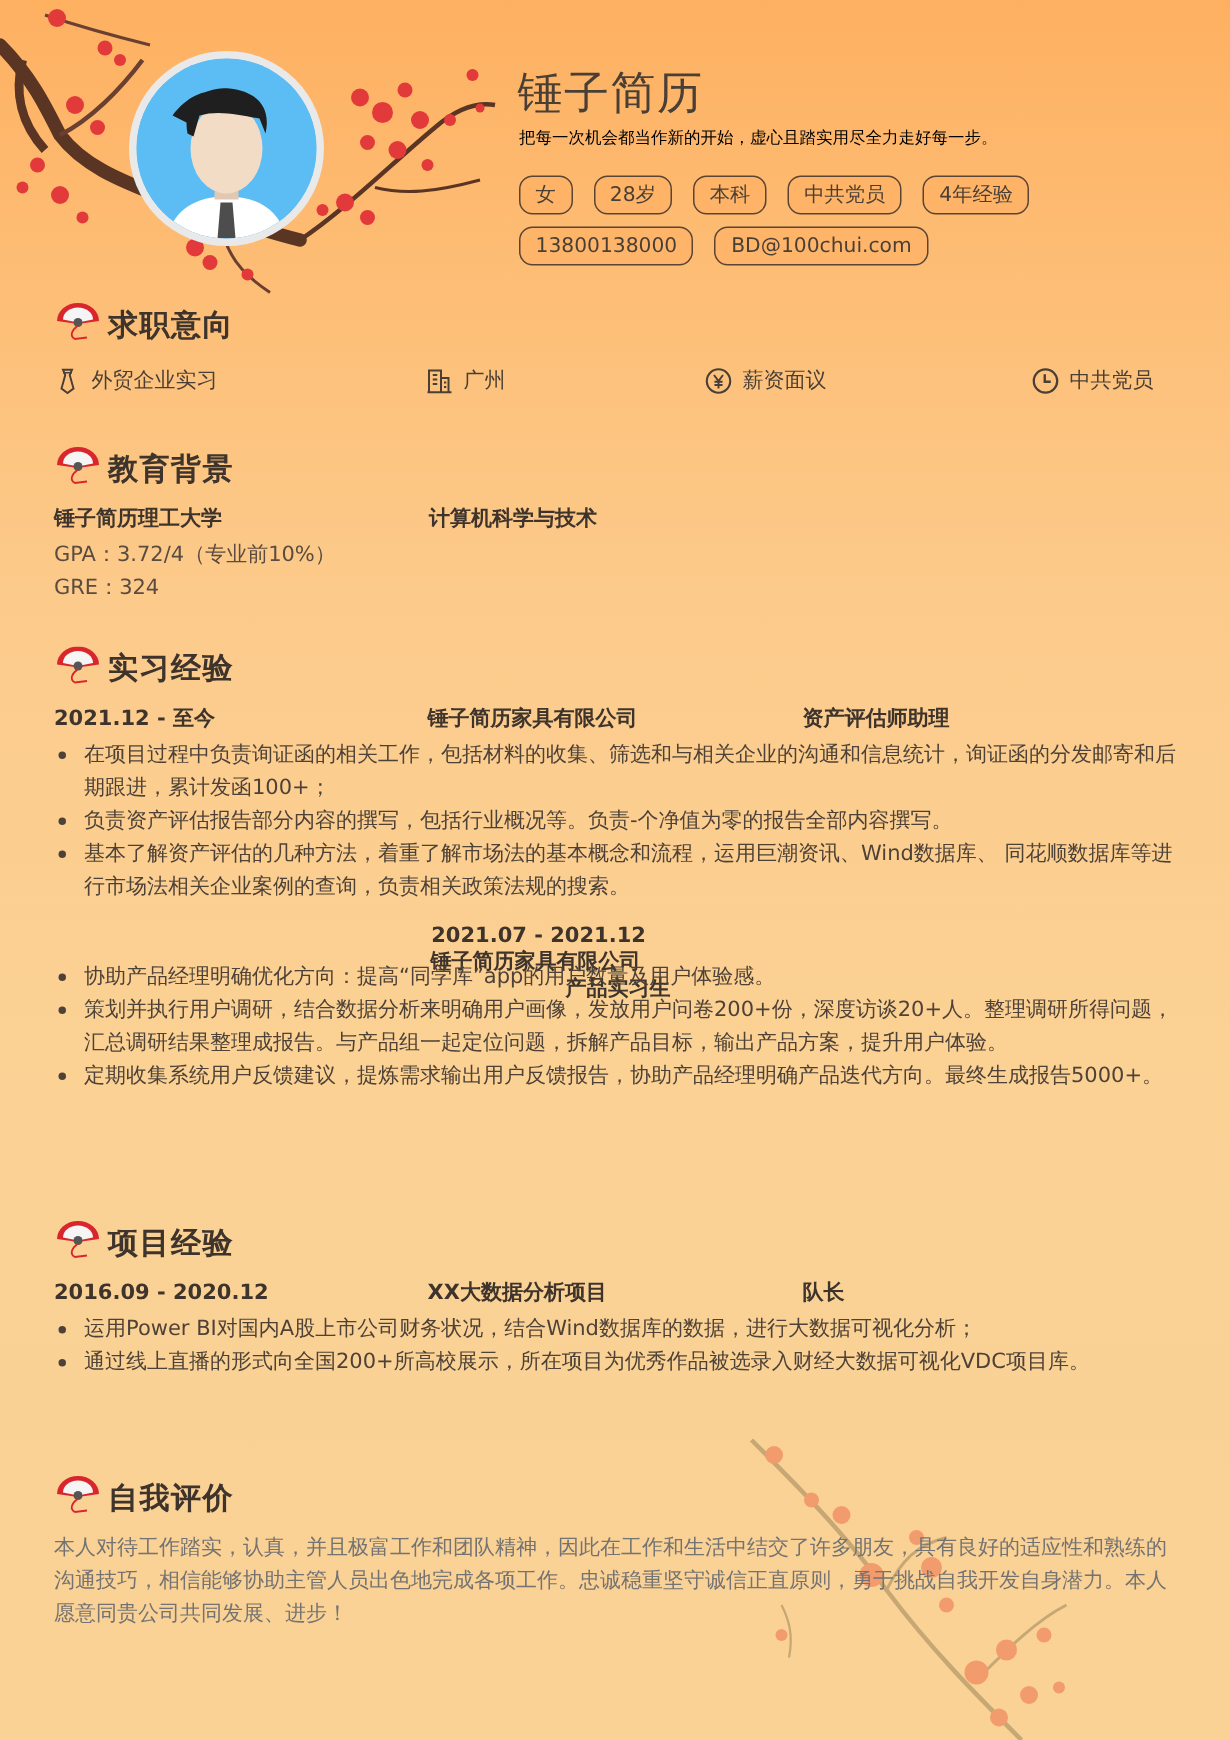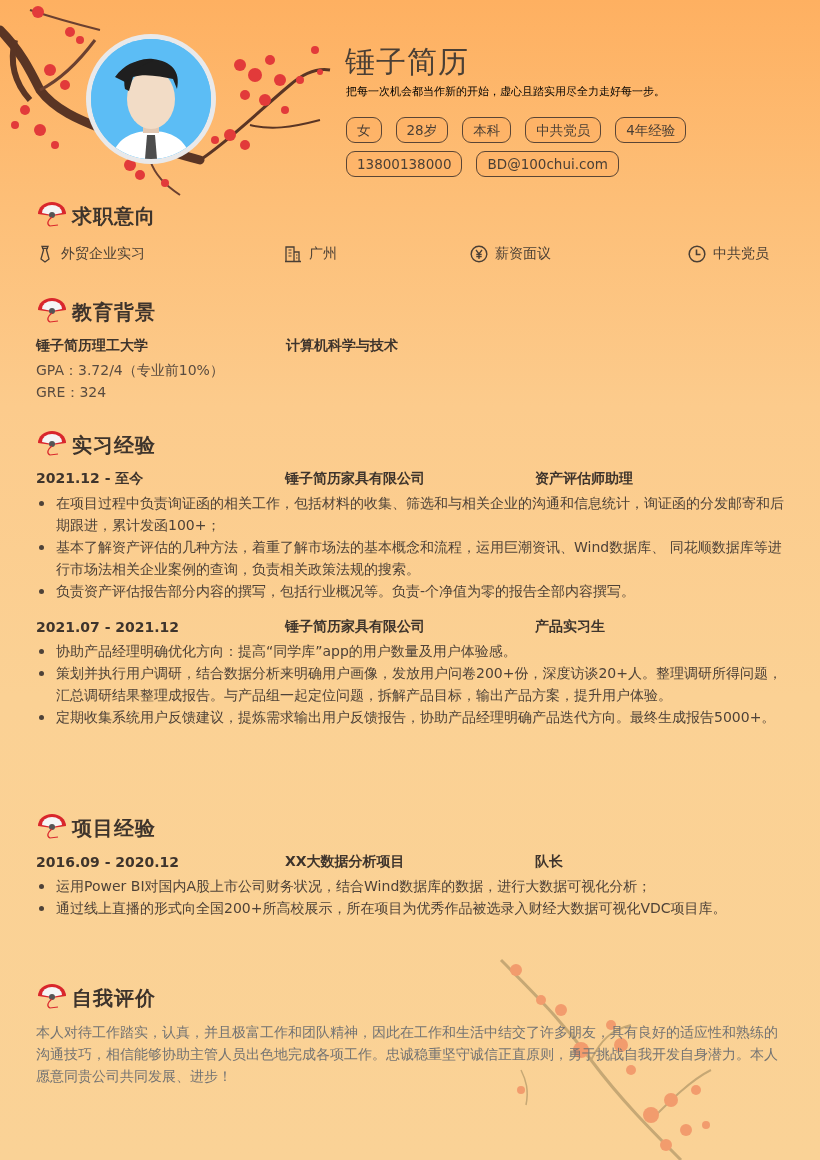--- a/index.html
+++ b/index.html
@@ -232,25 +232,25 @@
       </svg>
       <h2>实习经验</h2>
     </div>
     <div class="row-head" style="margin-top:8px;">
       <span class="c1">2021.12 - 至今</span>
       <span class="c2">锤子简历家具有限公司</span>
       <span class="c3">资产评估师助理</span>
     </div>
     <ul class="bullets" style="margin-top:2px;">
       <li>在项目过程中负责询证函的相关工作，包括材料的收集、筛选和与相关企业的沟通和信息统计，询证函的分发邮寄和后期跟进，累计发函100+；</li>
+      <li>负责资产评估报告部分内容的撰写，包括行业概况等。负责-个净值为零的报告全部内容撰写。</li>
       <li>基本了解资产评估的几种方法，着重了解市场法的基本概念和流程，运用巨潮资讯、Wind数据库、 同花顺数据库等进行市场法相关企业案例的查询，负责相关政策法规的搜索。</li>
-      <li>负责资产评估报告部分内容的撰写，包括行业概况等。负责-个净值为零的报告全部内容撰写。</li>
     </ul>
 
-    <div class="row-head" style="margin-top:14px;">
+    <div class="row-head" style="margin-top:14px;flex-direction:column;">
       <span class="c1">2021.07 - 2021.12</span>
       <span class="c2">锤子简历家具有限公司</span>
       <span class="c3">产品实习生</span>
     </div>
     <ul class="bullets" style="margin-top:2px;">
       <li>协助产品经理明确优化方向：提高“同学库”app的用户数量及用户体验感。</li>
       <li>策划并执行用户调研，结合数据分析来明确用户画像，发放用户问卷200+份，深度访谈20+人。整理调研所得问题，汇总调研结果整理成报告。与产品组一起定位问题，拆解产品目标，输出产品方案，提升用户体验。</li>
       <li>定期收集系统用户反馈建议，提炼需求输出用户反馈报告，协助产品经理明确产品迭代方向。最终生成报告5000+。</li>
     </ul>
   </div>

